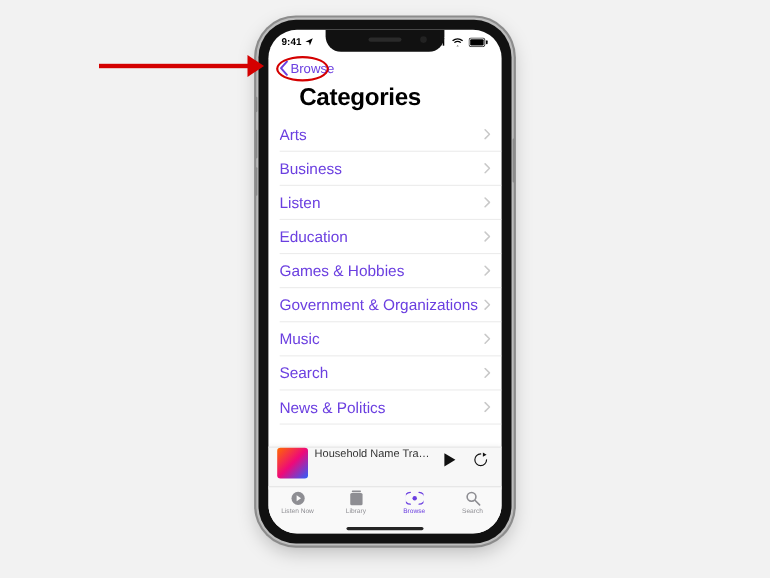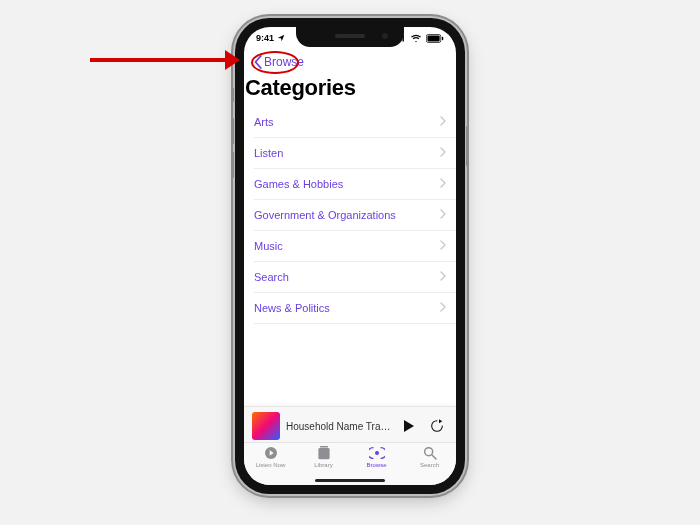--- a/index.html
+++ b/index.html
@@ -135,21 +135,21 @@
     border: 2px solid #d40000;
     border-radius: 50%;
     z-index: 20;
     pointer-events: none;
   }
 
   
   .page-title {
     position: absolute;
     top: 48px;
-    left: 1px;
+    left: 28px;
     right: 10px;
     font-size: 22px;
     font-weight: 800;
     color: #000;
     letter-spacing: -0.3px;
   }
 
   
   .list {
     position: absolute;
@@ -160,36 +160,36 @@
     overflow: hidden;
   }
   .row {
     display: flex;
     align-items: center;
     justify-content: space-between;
     height: 30px;
     border-bottom: 1px solid #ececec;
     padding-right: 10px;
     color: #6b3fe0;
-    font-size: 11px;
+    font-size: 14px;
   }
   .row .label { white-space: nowrap; overflow: hidden; text-overflow: ellipsis; }
   .row .chev { color: #c9c9c9; }
 
   
   .nowplaying {
     position: absolute;
     bottom: 40px;
     left: 0;
     right: 0;
     height: 38px;
     background: #f7f7f7;
     border-top: 1px solid #e6e6e6;
     display: flex;
-    align-items: center;
+    align-items: flex-start;
     padding: 0 8px;
     gap: 6px;
     box-shadow: 0 -1px 4px rgba(0,0,0,0.05);
   }
   .art {
     width: 28px;
     height: 28px;
     border-radius: 3px;
     background: linear-gradient(135deg,#ff6a00,#ee0979,#2b5fff);
   }
@@ -341,21 +341,33 @@
       <div class="page-title">Categories</div>
 
       <div class="list" id="category-list">
           <div class="row">
             <span class="label">Arts</span>
             <span class="chev"><svg width="6" height="10" viewBox="0 0 6 10">
                 <path d="M1 1 L5 5 L1 9" fill="none" stroke="#c9c9c9" stroke-width="1.4" stroke-linecap="round" stroke-linejoin="round"></path>
               </svg></span>
           </div>
           <div class="row">
+            <span class="label">Business</span>
+            <span class="chev"><svg width="6" height="10" viewBox="0 0 6 10">
+                <path d="M1 1 L5 5 L1 9" fill="none" stroke="#c9c9c9" stroke-width="1.4" stroke-linecap="round" stroke-linejoin="round"></path>
+              </svg></span>
+          </div>
+          <div class="row">
             <span class="label">Listen</span>
+            <span class="chev"><svg width="6" height="10" viewBox="0 0 6 10">
+                <path d="M1 1 L5 5 L1 9" fill="none" stroke="#c9c9c9" stroke-width="1.4" stroke-linecap="round" stroke-linejoin="round"></path>
+              </svg></span>
+          </div>
+          <div class="row">
+            <span class="label">Education</span>
             <span class="chev"><svg width="6" height="10" viewBox="0 0 6 10">
                 <path d="M1 1 L5 5 L1 9" fill="none" stroke="#c9c9c9" stroke-width="1.4" stroke-linecap="round" stroke-linejoin="round"></path>
               </svg></span>
           </div>
           <div class="row">
             <span class="label">Games &amp; Hobbies</span>
             <span class="chev"><svg width="6" height="10" viewBox="0 0 6 10">
                 <path d="M1 1 L5 5 L1 9" fill="none" stroke="#c9c9c9" stroke-width="1.4" stroke-linecap="round" stroke-linejoin="round"></path>
               </svg></span>
           </div>

